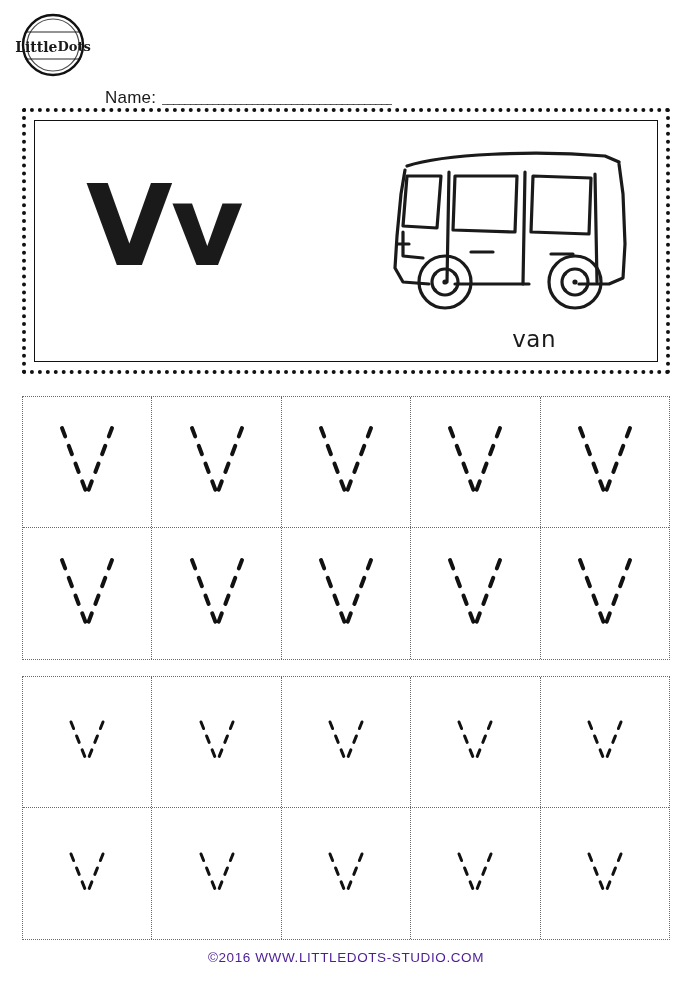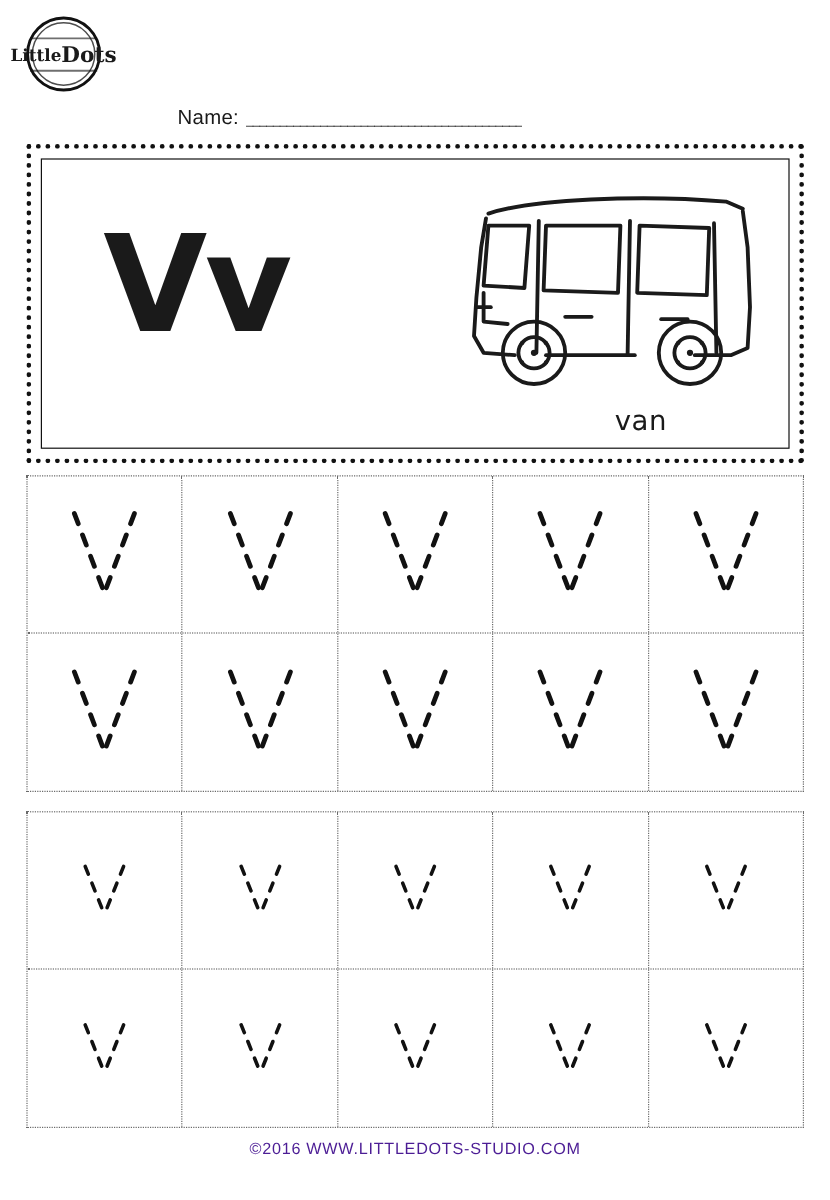--- a/index.html
+++ b/index.html
@@ -33,35 +33,34 @@
     left: 105px;
     top: 88px;
     width: 520px;
     display: flex;
     align-items: baseline;
   }
   .name-label {
     font-size: 17px;
     letter-spacing: 0.2px;
     white-space: nowrap;
-    margin-left: 43px;
   }
   .name-blank {
     font-size: 11px;
     letter-spacing: -0.5px;
     margin-left: 6px;
     overflow: hidden;
     white-space: nowrap;
   }
 
   
   .banner {
     position: absolute;
     left: 22px;
-    top: 120px;
+    top: 108px;
     width: 648px;
     height: 266px;
     border: 4px dotted #111;
     border-radius: 2px;
     text-align: right;
   }
   .banner-inner {
     position: absolute;
     left: 8px;
     top: 8px;
@@ -151,21 +150,21 @@
     <g fill="none" stroke="#111" stroke-width="1.2" opacity="0.75">
       <circle cx="37" cy="35" r="26"></circle>
     </g>
     <g stroke="#111" stroke-width="1.6" opacity="0.6">
       <line x1="9" y1="22" x2="65" y2="22"></line>
       <line x1="9" y1="49" x2="65" y2="49"></line>
     </g>
   </svg>
   <div style="position:absolute;left:0;top:0;width:74px;height:74px;display:flex;flex-direction:row;align-items:center;justify-content:center;">
     <span style="font-family:'DejaVu Serif',serif;font-size:14px;font-weight:700;line-height:1.05;">Little</span>
-    <span style="font-family:'DejaVu Serif',serif;font-size:18px;font-weight:700;line-height:1.05;">Dots</span>
+    <span style="font-family:'DejaVu Serif',serif;font-size:13px;font-weight:700;line-height:1.05;">Dots</span>
   </div>
 </div>
 
 <div class="name-row">
   <span class="name-label">Name:</span>
   <span class="name-blank">_________________________________________</span>
 </div>
 
 <div class="banner">
   <div class="banner-inner"></div>

